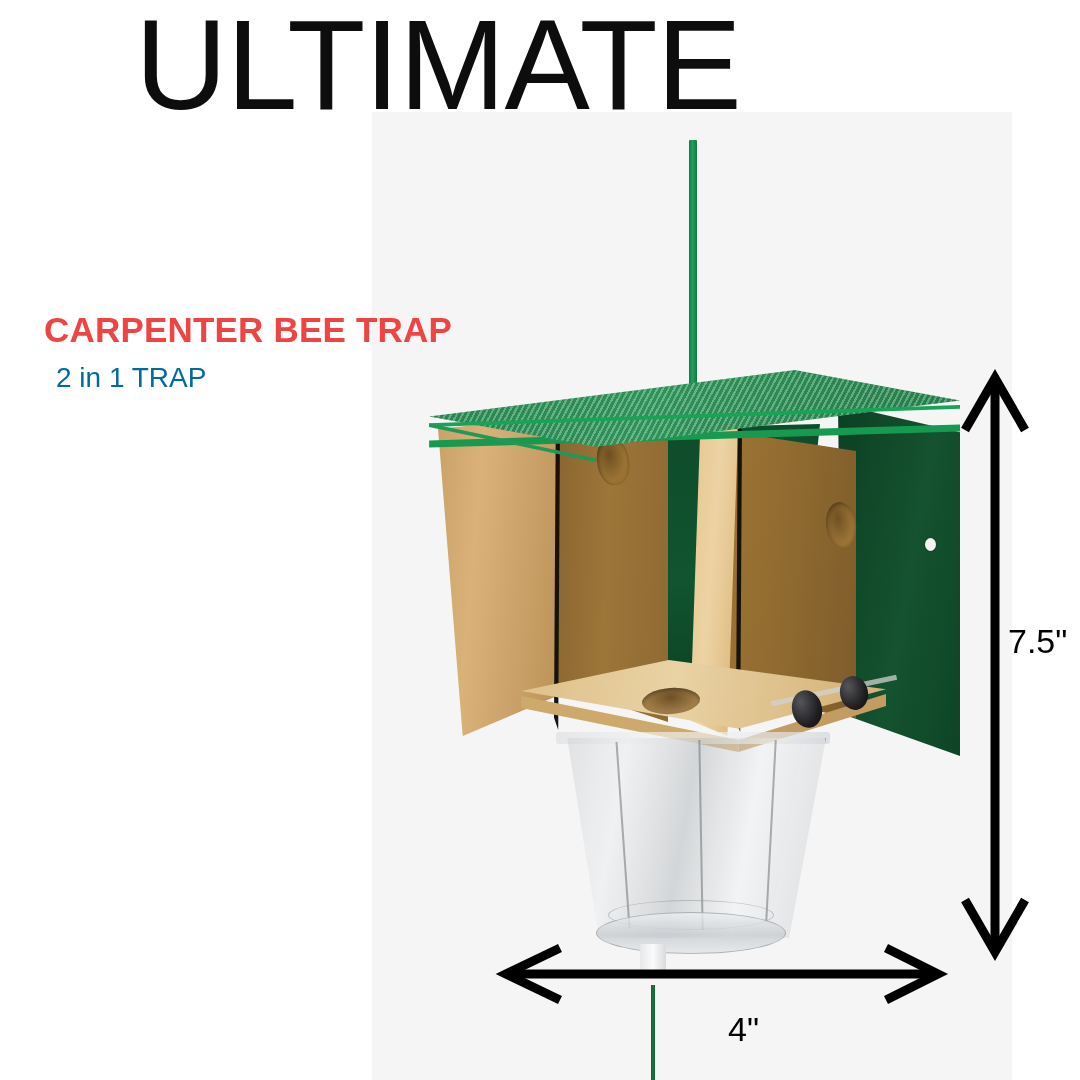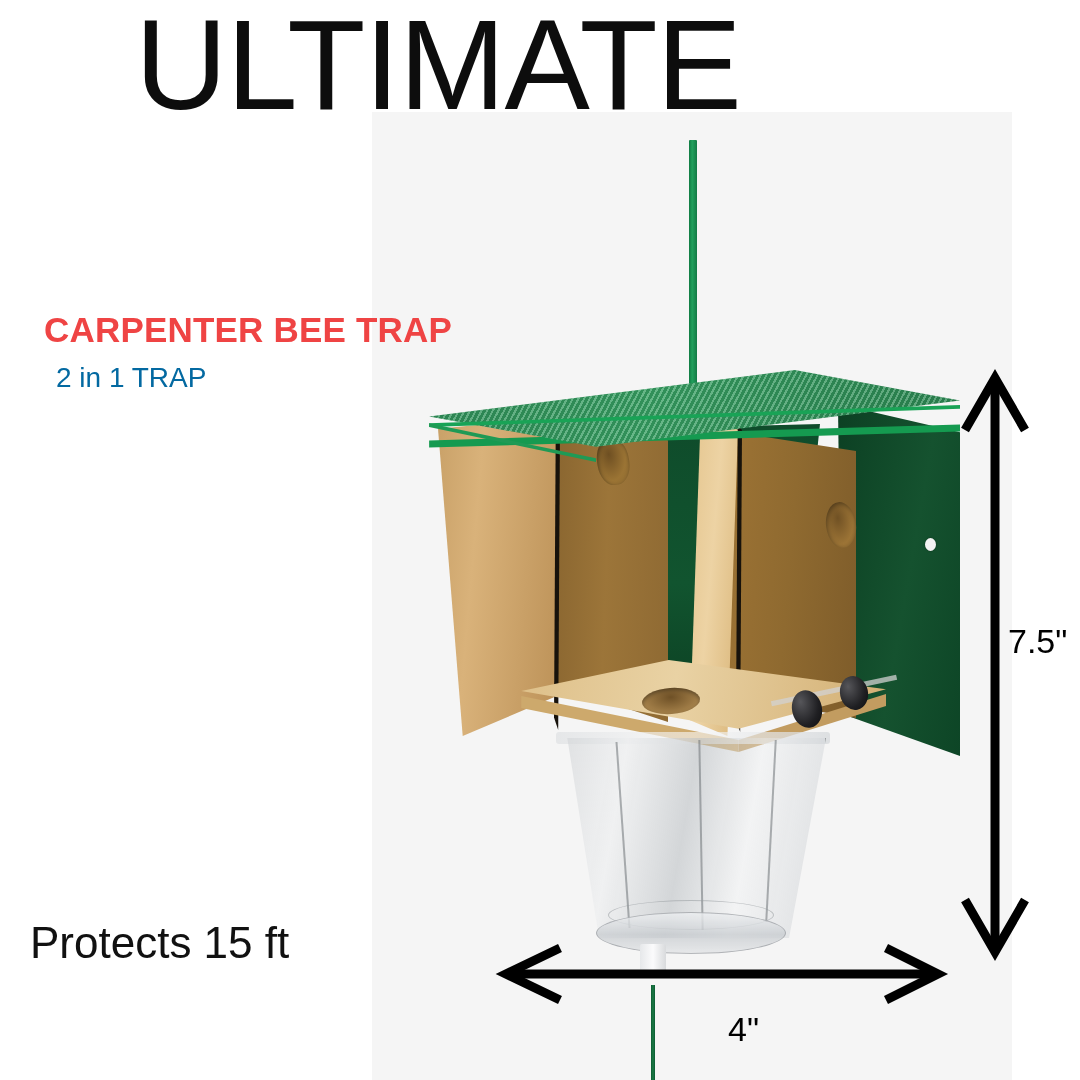--- a/index.html
+++ b/index.html
@@ -277,21 +277,20 @@
 
   <div class="bg-panel"></div>
 
   <div class="headline">
     <span class="h-ultimate">ULTIMATE</span>
   </div>
   <div class="h-sub">CARPENTER BEE TRAP</div>
   <div class="h-sub2">2 in 1 TRAP</div>
 
   <div class="claim">
-    <span>Protects 15 ft</span>
   </div>
 
   <div class="product">
 
     <div class="rod-top"></div>
 
     <div class="back-panel"></div>
     <div class="mount-hole"></div>
 
     <div class="inner-back"></div>

